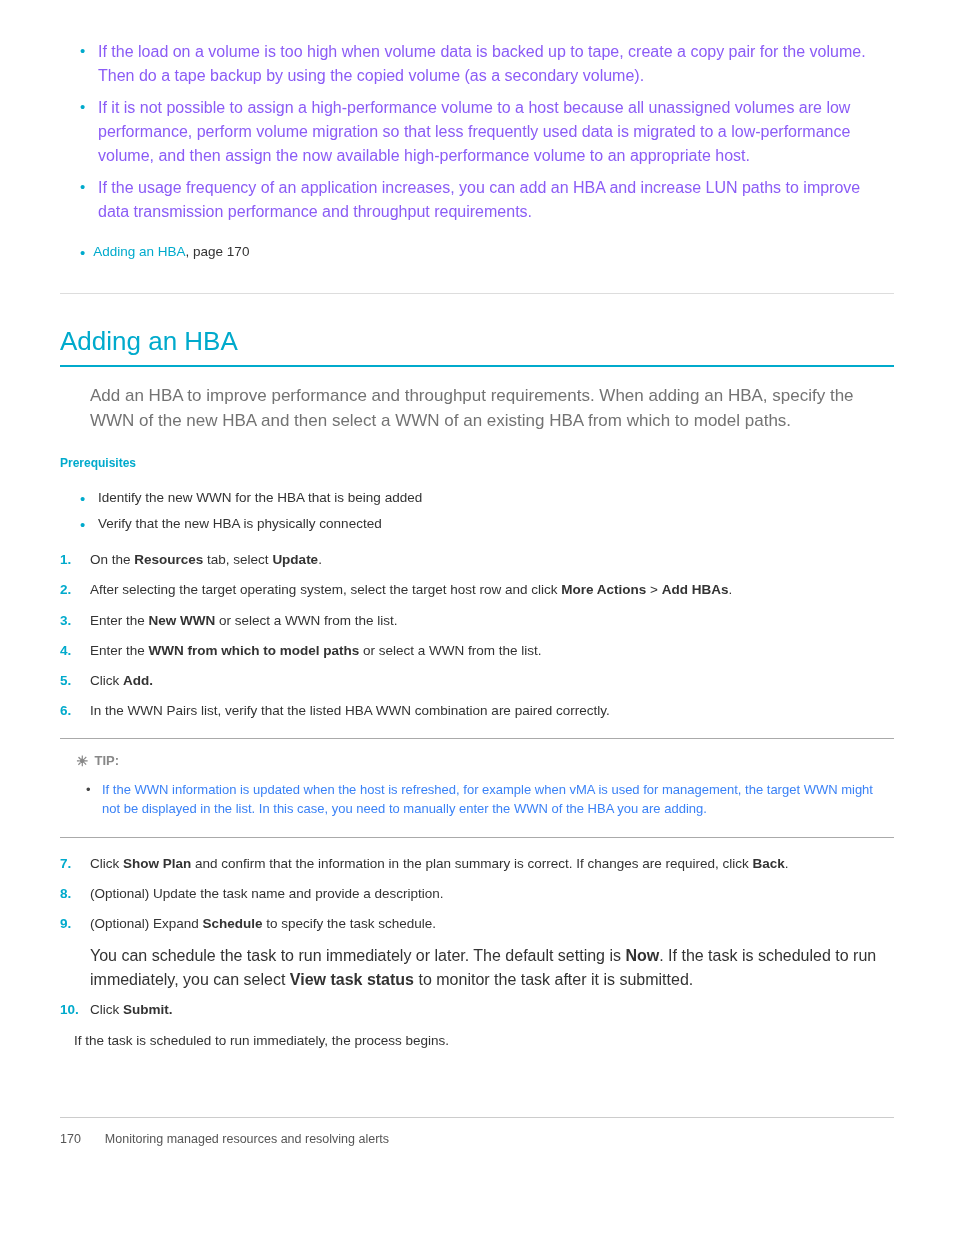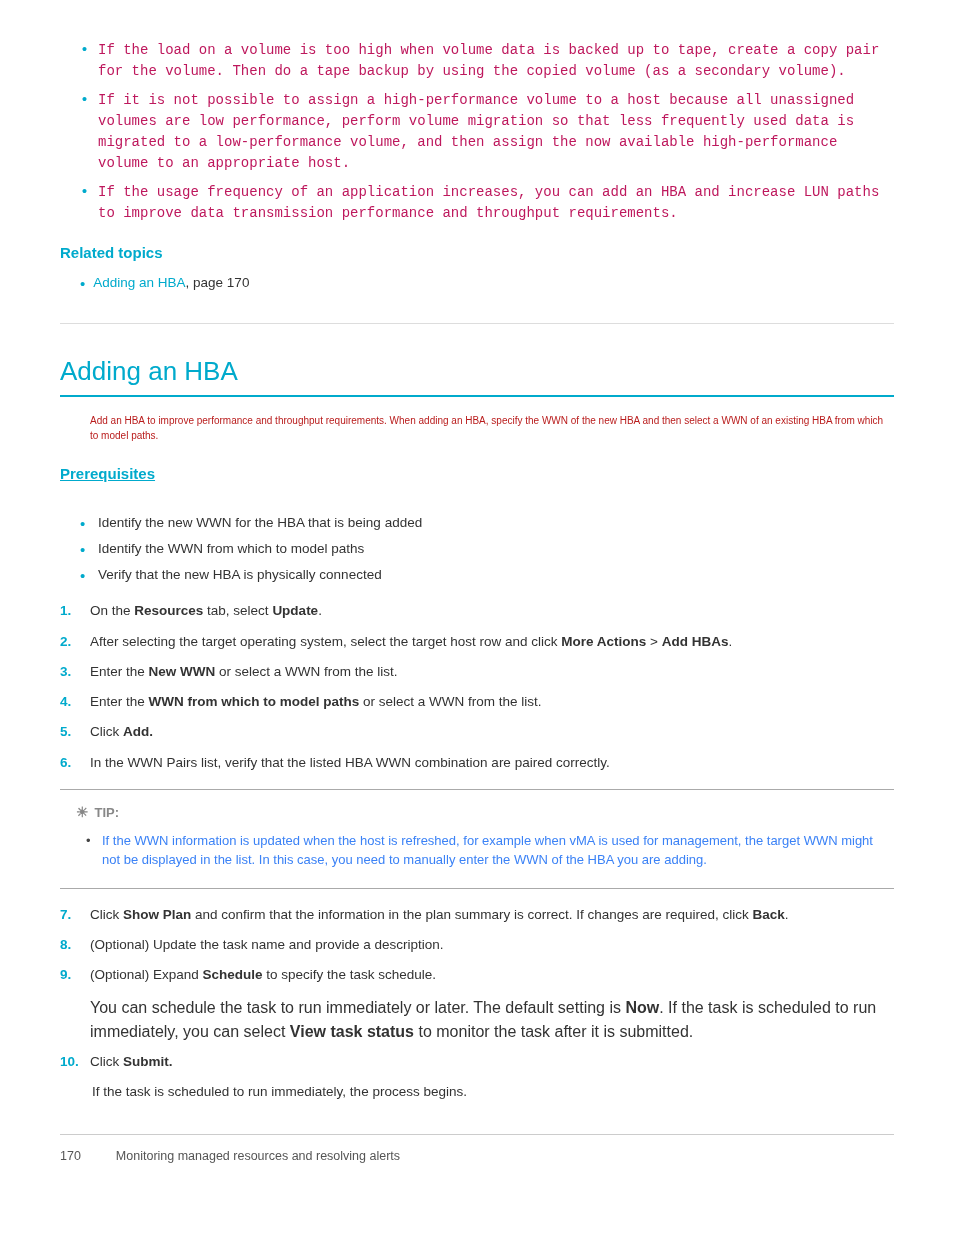--- a/index.html
+++ b/index.html
@@ -13,23 +13,22 @@
     }
     .bullet-list {
       list-style: none;
       padding-left: 20px;
       margin-bottom: 18px;
     }
     .bullet-list li {
       position: relative;
       padding-left: 18px;
       margin-bottom: 8px;
-      color: #be185d;
-      font-size: 14px;
-      font-family: Liberation Mono, monospace;
+      color: #8b5cf6;
+      font-size: 16px;
     }
     .bullet-list li::before {
       content: '•';
       color: #00aacc;
       position: absolute;
       left: 0;
       top: 0;
       font-size: 15px;
     }
     .related-topics-heading {
@@ -65,29 +64,28 @@
       color: #00aacc;
       font-size: 26px;
       font-weight: normal;
       margin-bottom: 16px;
       border-bottom: 2px solid #00aacc;
       padding-bottom: 4px;
     }
     .intro-text {
       margin-left: 30px;
       margin-bottom: 20px;
-      font-size: 10px;
-      color: #b91c1c;
+      font-size: 17px;
+      color: #737373;
     }
     .sub-heading {
       color: #00aacc;
-      font-size: 15px;
-      font-weight: bold;
-      margin-bottom: 27px;
-      text-decoration: underline;
+      font-size: 12px;
+      font-weight: bold;
+      margin-bottom: 16px;
     }
     .prereq-list {
       list-style: none;
       padding-left: 20px;
       margin-bottom: 14px;
     }
     .prereq-list li {
       position: relative;
       padding-left: 18px;
       margin-bottom: 6px;
@@ -149,58 +147,56 @@
       margin-bottom: 6px;
       color: #3b82f6;
     }
     .tip-bullets li::before {
       content: '•';
       color: #444;
       position: absolute;
       left: 0;
     }
     .footer-bar {
-      margin-top: 32px;
+      margin-top: 66px;
       padding-top: 12px;
       border-top: 1px solid #ccc;
       font-size: 12.5px;
       color: #555;
       display: flex;
-      gap: 35px;
+      gap: 24px;
     }
     strong { font-weight: bold; }
   </style>
 </head>
 <body>
 
 <ul class="bullet-list">
   <li>If the load on a volume is too high when volume data is backed up to tape, create a copy pair for the volume. Then do a tape backup by using the copied volume (as a secondary volume).</li>
   <li>If it is not possible to assign a high-performance volume to a host because all unassigned volumes are low performance, perform volume migration so that less frequently used data is migrated to a low-performance volume, and then assign the now available high-performance volume to an appropriate host.</li>
   <li>If the usage frequency of an application increases, you can add an HBA and increase LUN paths to improve data transmission performance and throughput requirements.</li>
 </ul>
 
 <div style="margin-bottom: 24px;">
-  <div class="related-topics-heading">Related topics</div>
   <div class="related-item">
     <a class="related-link">Adding an HBA</a>
     <span>, page 170</span>
   </div>
 </div>
 
 <hr class="section-divider">
 
 <h1 class="main-heading">Adding an HBA</h1>
 
 <p class="intro-text">Add an HBA to improve performance and throughput requirements. When adding an HBA, specify the WWN of the new HBA and then select a WWN of an existing HBA from which to model paths.</p>
 
 <div style="margin-bottom: 16px;">
   <div class="sub-heading">Prerequisites</div>
   <ul class="prereq-list">
     <li>Identify the new WWN for the HBA that is being added</li>
-    <li>Identify the WWN from which to model paths</li>
     <li>Verify that the new HBA is physically connected</li>
   </ul>
 </div>
 
 <ol class="numbered-steps">
   <li class="step-item">
     <span class="step-number">1.</span>
     <span class="step-content">On the <strong>Resources</strong> tab, select <strong>Update</strong>.</span>
   </li>
   <li class="step-item">
@@ -252,18 +248,18 @@
 
 <p style="margin-left: 30px; margin-bottom: 8px; font-size: 16px;">
   You can schedule the task to run immediately or later. The default setting is <strong>Now</strong>. If the task is scheduled to run immediately, you can select <strong>View task status</strong> to monitor the task after it is submitted.
 </p>
 
 <div class="step-item">
   <span class="step-number">10.</span>
   <span class="step-content">Click <strong>Submit.</strong></span>
 </div>
 
-<p style="margin-left: 32px; margin-top: 8px; font-size: 13.5px;">If the task is scheduled to run immediately, the process begins.</p>
+<p style="margin-left: 14px; margin-top: 8px; font-size: 13.5px;">If the task is scheduled to run immediately, the process begins.</p>
 
 <div class="footer-bar">
   <span>170</span>
   <span>Monitoring managed resources and resolving alerts</span>
 </div>
 
 </body></html>

